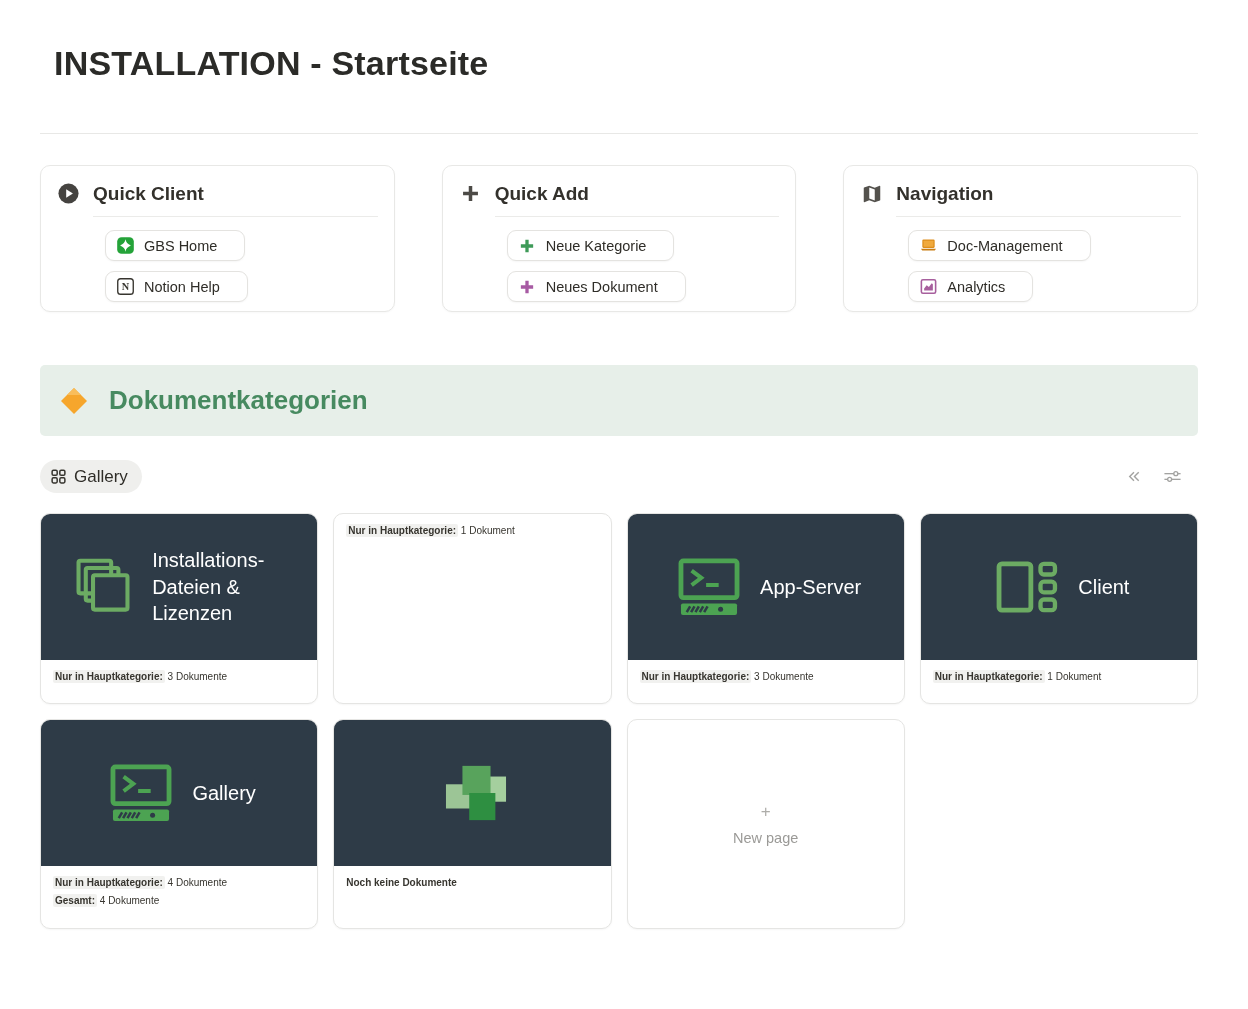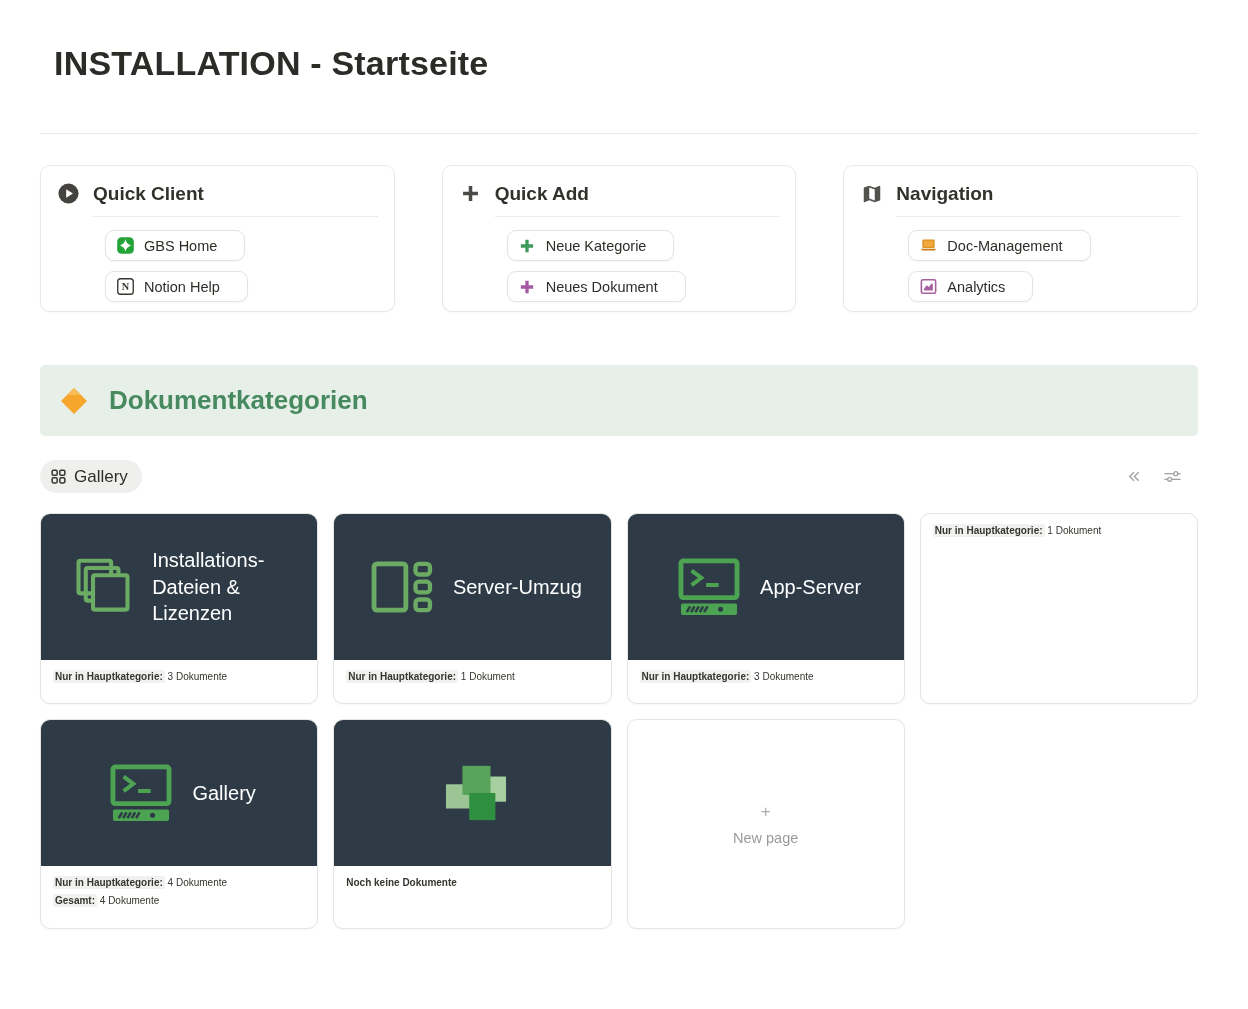--- a/index.html
+++ b/index.html
@@ -219,31 +219,20 @@
             </svg>
         </span>
         <span class="gtitle" style="max-width:140px;">Installations-Dateien &amp; Lizenzen</span>
       </div>
       <div class="gcap">
         <div class="cap-line"><span class="cap-label">Nur in Hauptkategorie:</span> <span class="cap-value">3 Dokumente</span></div>
       </div>
     </div>
 
     <div class="gcard h1">
-      <div class="gcover">
-        <span style="display:flex;">
-          <svg width="62" height="54" viewBox="0 0 64 56" fill="none" stroke="#6cab63">
-              <rect x="3" y="4" width="33" height="48" rx="3" stroke-width="5"></rect>
-              <rect x="46" y="4" width="15" height="11" rx="3.5" stroke-width="4.5"></rect>
-              <rect x="46" y="22.5" width="15" height="11" rx="3.5" stroke-width="4.5"></rect>
-              <rect x="46" y="41" width="15" height="11" rx="3.5" stroke-width="4.5"></rect>
-            </svg>
-        </span>
-        <span class="gtitle">Server-Umzug</span>
-      </div>
       <div class="gcap">
         <div class="cap-line"><span class="cap-label">Nur in Hauptkategorie:</span> <span class="cap-value">1 Dokument</span></div>
       </div>
     </div>
 
     <div class="gcard h1">
       <div class="gcover">
         <span style="display:flex;">
           <svg width="62" height="58" viewBox="0 0 64 60" fill="none">
               <rect x="3" y="3" width="58" height="38" rx="2.5" stroke="#4ca352" stroke-width="5"></rect>
@@ -261,20 +250,31 @@
             </svg>
         </span>
         <span class="gtitle">App-Server</span>
       </div>
       <div class="gcap">
         <div class="cap-line"><span class="cap-label">Nur in Hauptkategorie:</span> <span class="cap-value">3 Dokumente</span></div>
       </div>
     </div>
 
     <div class="gcard h1">
+      <div class="gcover">
+        <span style="display:flex;">
+          <svg width="62" height="54" viewBox="0 0 64 56" fill="none" stroke="#6cab63">
+              <rect x="3" y="4" width="33" height="48" rx="3" stroke-width="5"></rect>
+              <rect x="46" y="4" width="15" height="11" rx="3.5" stroke-width="4.5"></rect>
+              <rect x="46" y="22.5" width="15" height="11" rx="3.5" stroke-width="4.5"></rect>
+              <rect x="46" y="41" width="15" height="11" rx="3.5" stroke-width="4.5"></rect>
+            </svg>
+        </span>
+        <span class="gtitle">Client</span>
+      </div>
       <div class="gcap">
         <div class="cap-line"><span class="cap-label">Nur in Hauptkategorie:</span> <span class="cap-value">1 Dokument</span></div>
       </div>
     </div>
   </div>
 
   <div class="gal-grid row2">
 
     <div class="gcard h2">
       <div class="gcover">

